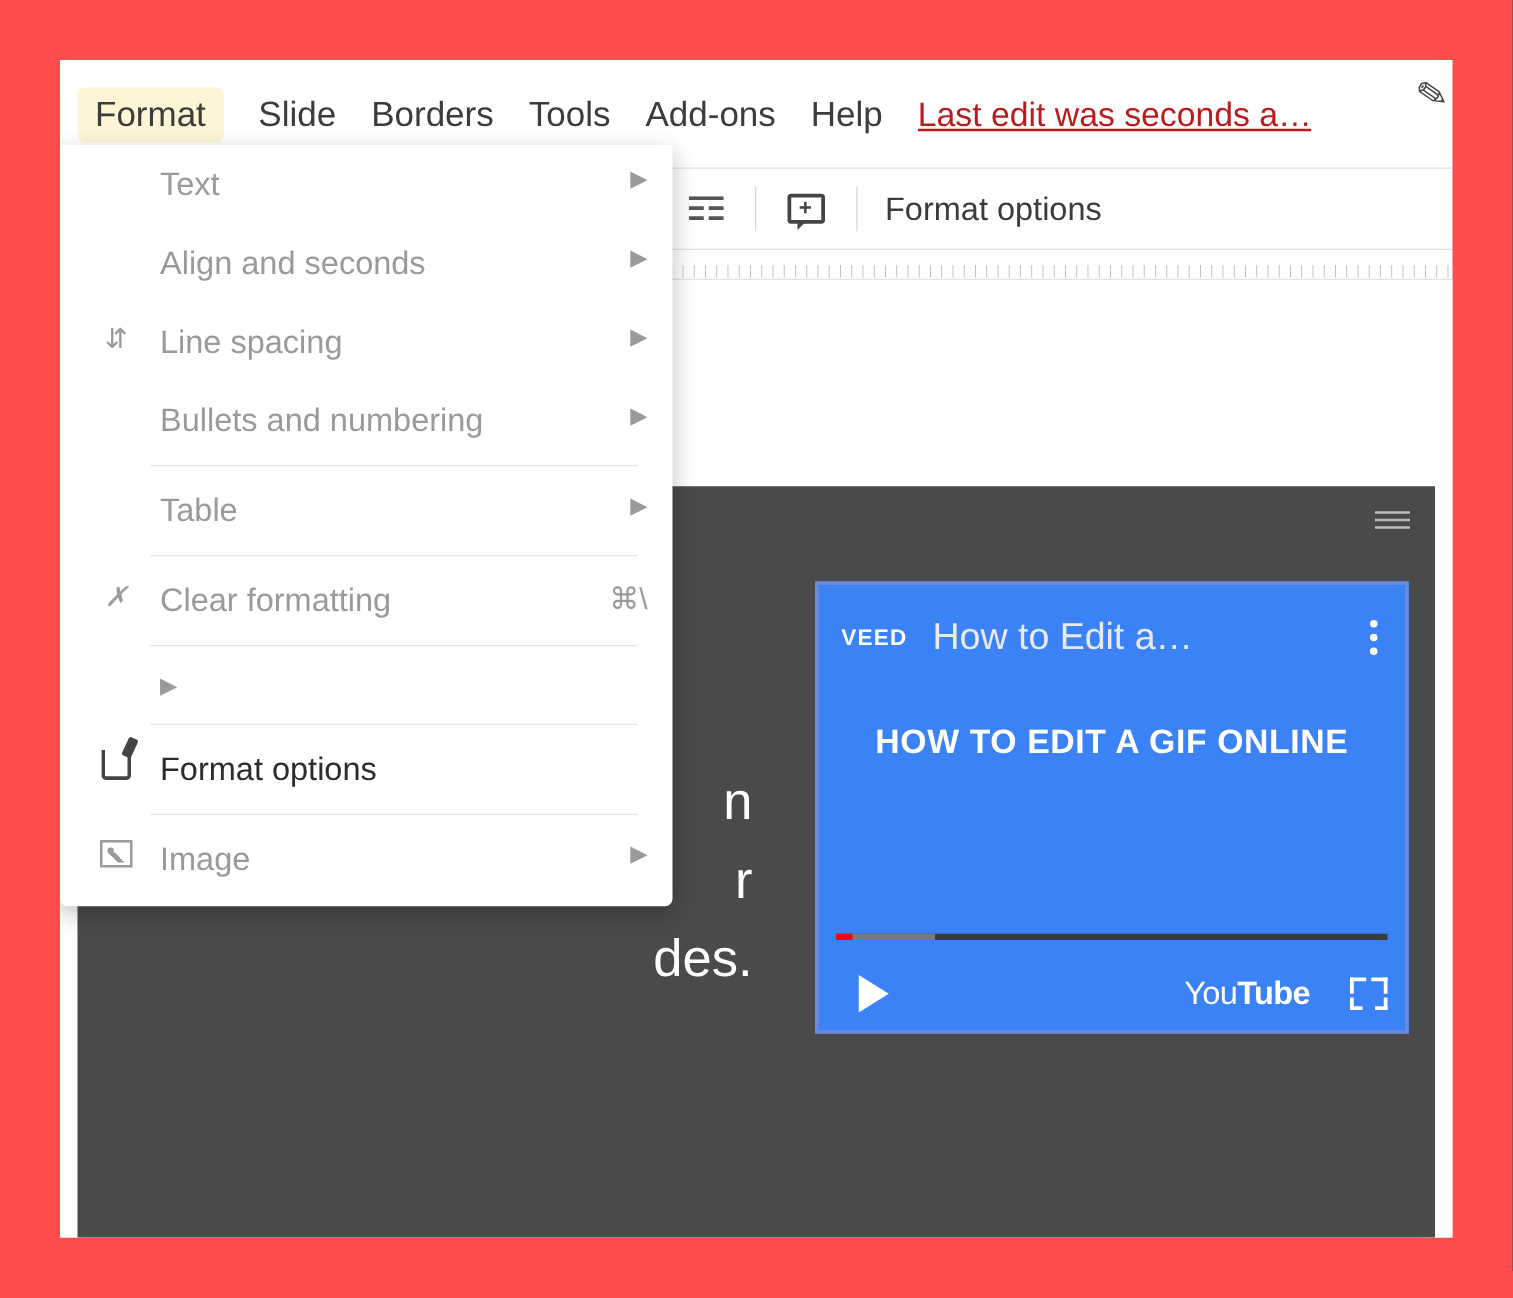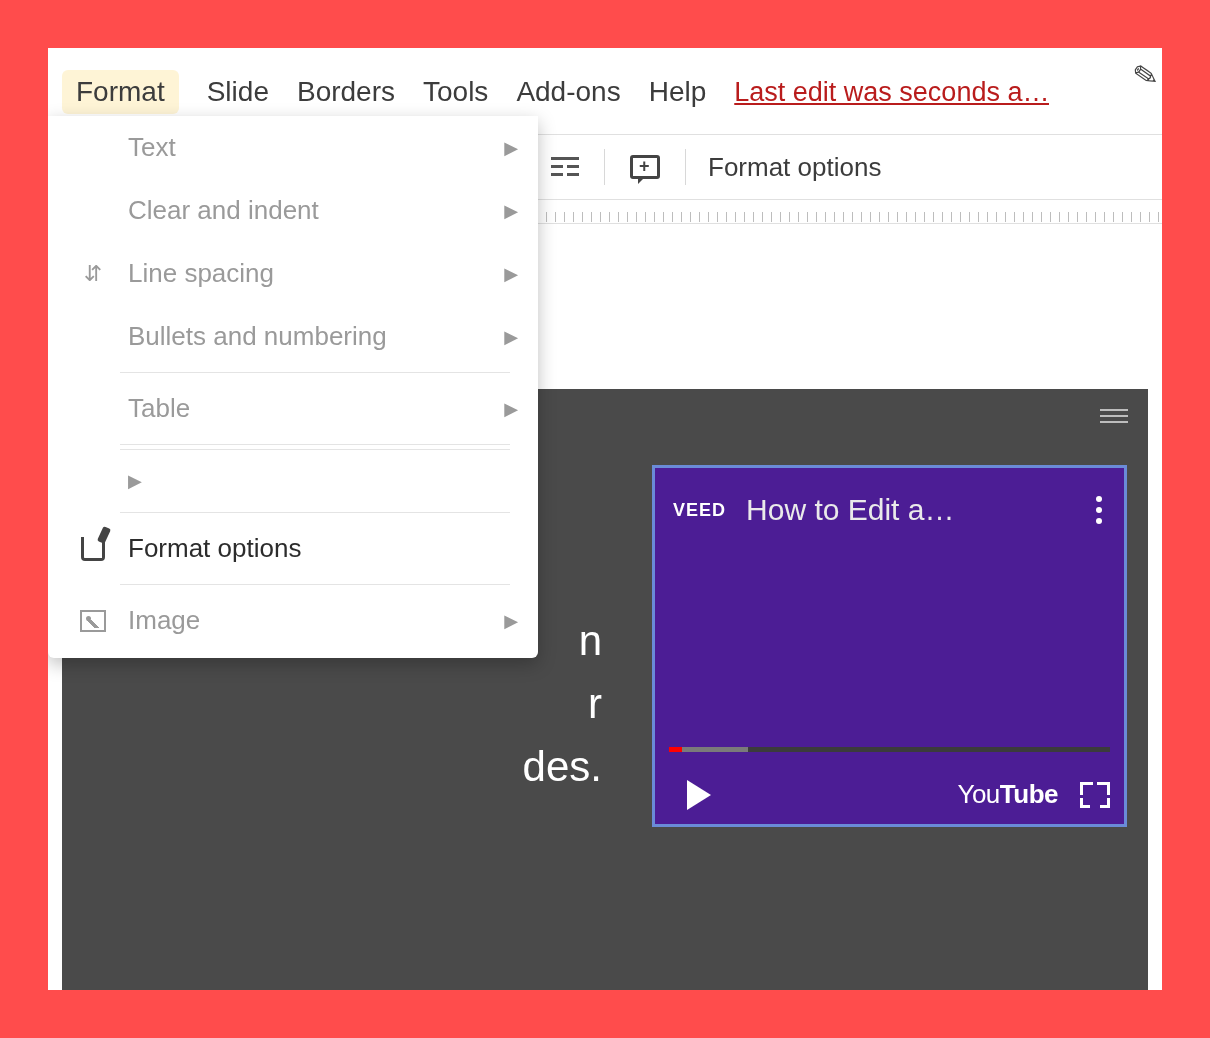--- a/index.html
+++ b/index.html
@@ -115,21 +115,21 @@
     text-align: right;
     width: 80px;
   }
   
   .video-card {
     position: absolute;
     left: 590px;
     top: 76px;
     width: 475px;
     height: 362px;
-    background: #4c1d95;
+    background: #3b82f6;
     border: 3px solid #6a8bd8;
   }
   .video-header {
     display:flex; align-items:center; gap:20px;
     padding: 24px 18px 12px 18px;
     color:#fff;
   }
   .video-header .veed { font-weight:900; letter-spacing:1px; font-size:18px; }
   .video-header .title { font-size:30px; color:#eaeaea; flex:1; overflow:hidden; white-space:nowrap; text-overflow:ellipsis; }
   .video-header .kebab { display:flex; flex-direction:column; gap:5px; padding:4px;}
@@ -164,36 +164,36 @@
   }
   .fullscreen-icon::before, .fullscreen-icon::after,
   .fullscreen-icon .c3, .fullscreen-icon .c4 {
     content:""; position:absolute; width:10px; height:10px;
     border:3px solid #fff;
   }
   .fullscreen-icon::before { top:0; left:0; border-right:none; border-bottom:none;}
   .fullscreen-icon::after  { top:0; right:0; border-left:none; border-bottom:none;}
   .fullscreen-icon .c3 { bottom:0; left:0; border-right:none; border-top:none;}
   .fullscreen-icon .c4 { bottom:0; right:0; border-left:none; border-top:none;}
-  .controls-right { display:flex; align-items:center; gap:22px; }
+  .controls-right { display:flex; align-items:center; gap:32px; }
 
   
   .dropdown {
     position:absolute;
     left: 0px;
     top: 68px;
     width: 490px;
     background: #ffffff;
     box-shadow: 0 6px 18px rgba(0,0,0,0.25);
     border-radius: 0 0 6px 6px;
     z-index: 50;
     padding-bottom: 6px;
   }
   .dropdown .row {
-    display:flex; align-items:center;
+    display:flex; 
     padding: 16px 20px 16px 28px;
     font-size: 26px;
     color:#2c2c2c;
     gap: 18px;
     cursor:pointer;
   }
   .dropdown .row.disabled { color:#9a9a9a; }
   .dropdown .row .lead-icon { width:34px; display:flex; justify-content:center; color:#9a9a9a; font-size:22px;}
   .dropdown .row .label { flex:1; }
   .dropdown .row .chev { color:#9a9a9a; font-size:18px;}
@@ -279,20 +279,21 @@
       <div class="video-card">
         <div class="video-header">
           <span class="veed">VEED</span>
           <span class="title">How to Edit a…</span>
           <span class="kebab">
               <span></span>
               <span></span>
               <span></span>
             </span>
         </div>
+        <div class="video-body">HOW TO EDIT A GIF ONLINE</div>
         <div class="video-progress">
           <div class="buffered"></div>
           <div class="played"></div>
         </div>
         <div class="video-controls">
           <div class="play-triangle"></div>
           <div class="controls-right">
             <span class="yt-logo"><span class="you">You</span><b>Tube</b></span>
             <span class="fullscreen-icon">
                 <span class="c3"></span>
@@ -305,40 +306,45 @@
   </div>
 
   <div class="dropdown">
     <div class="row disabled">
       <span class="lead-icon"></span>
       <span class="label">Text</span>
       <span class="chev">▶</span>
     </div>
     <div class="row disabled">
       <span class="lead-icon"></span>
-      <span class="label">Clear and indent</span>
+      <span class="label">Align and seconds</span>
       <span class="chev">▶</span>
     </div>
     <div class="row disabled">
       <span class="lead-icon icn-linespacing"></span>
       <span class="label">Line spacing</span>
       <span class="chev">▶</span>
     </div>
     <div class="row disabled">
       <span class="lead-icon"></span>
       <span class="label">Bullets and numbering</span>
       <span class="chev">▶</span>
     </div>
     <hr>
     <div class="row disabled">
       <span class="lead-icon"></span>
       <span class="label">Table</span>
       <span class="chev">▶</span>
     </div>
     <hr>
+    <div class="row disabled">
+      <span class="lead-icon icn-clear"></span>
+      <span class="label">Clear formatting</span>
+      <span class="shortcut">⌘\</span>
+    </div>
     <hr>
     <div class="row">
       <span class="lead-icon"></span>
       <span class="chev">▶</span>
     </div>
     <hr>
     <div class="row">
       <span class="lead-icon">
           <span class="icn-paint"></span>
         </span>

